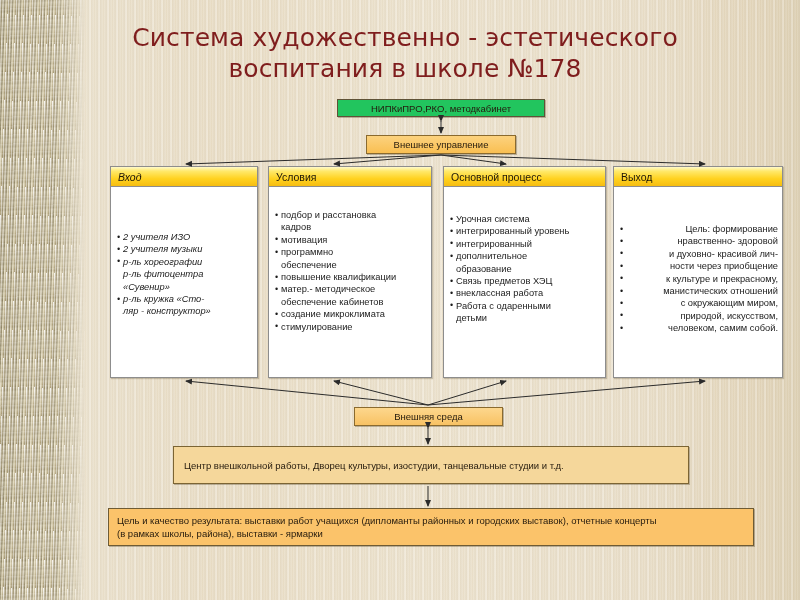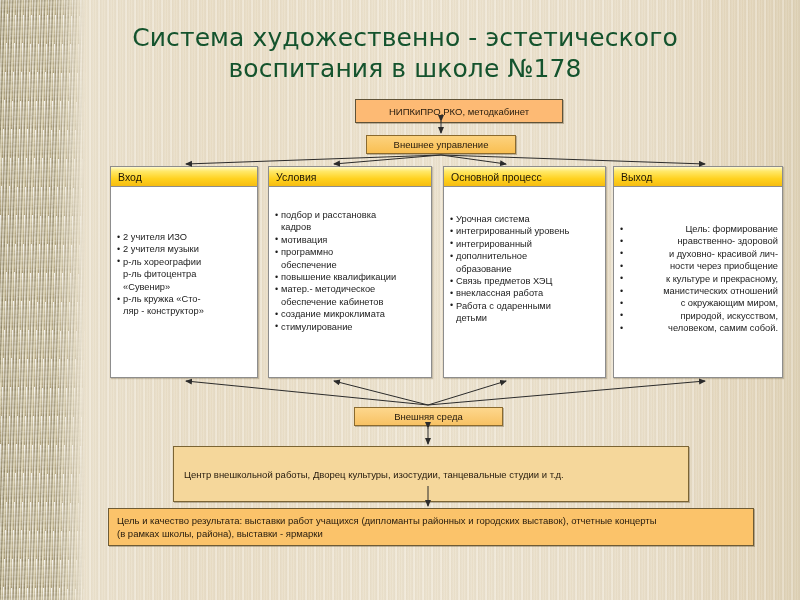--- a/index.html
+++ b/index.html
@@ -72,21 +72,21 @@
     z-index: 5;
   }
 
   
   #title {
     position: absolute;
     left: 60px;
     top: 22px;
     width: 690px;
     text-align: center;
-    color: #14532d;
+    color: #7f1d1d;
     font-size: 25px;
     line-height: 31px;
     font-family: "DejaVu Sans", sans-serif;
     white-space: pre-line;
     letter-spacing: 0.1px;
   }
 
   
   .pill {
     position: absolute;
@@ -94,39 +94,39 @@
     border: 1px solid #7a6a4a;
     box-sizing: border-box;
     font-size: 9.5px;
     color: #241a0d;
     display: flex;
     align-items: center;
     justify-content: center;
     box-shadow: 1px 1px 0 rgba(90,75,45,0.35);
   }
   #box-nipkipro {
-    left: 355px; top: 99px; width: 208px; height: 24px;
-    background: #fdba74;
+    left: 337px; top: 99px; width: 208px; height: 18px;
+    background: #22c55e;
     border: 1px solid #5f5237;
     font-size: 9.5px;
   }
   #box-external-mgmt {
     left: 366px; top: 135px; width: 150px; height: 19px;
     background: linear-gradient(180deg,#fcd27e 0%, #f9bf52 100%);
     border: 1px solid #8a6a2e;
     font-size: 9.5px;
   }
   #box-env {
     left: 354px; top: 407px; width: 149px; height: 19px;
     background: linear-gradient(180deg,#fdd78d 0%, #f8c264 100%);
     border: 1px solid #8a6a2e;
     font-size: 9.5px;
   }
   #box-centers {
-    left: 173px; top: 446px; width: 516px; height: 56px;
+    left: 173px; top: 446px; width: 516px; height: 38px;
     background: #f5d79b;
     border: 1px solid #7b6433;
     justify-content: flex-start;
     padding: 16px 10px;
     font-size: 9.5px;
   }
   #box-result {
     left: 108px; top: 508px; width: 646px; height: 38px;
     background: #fbc36a;
     border: 1px solid #6e5b34;
@@ -183,21 +183,21 @@
     white-space: pre-line;
   }
   .col-body li::before {
     content: "\2022";
     position: absolute;
     left: 0;
     top: -0.5px;
     font-size: 9px;
   }
 
-  #col-input   { left: 110px; width: 148px; }
+  #col-input   { left: 110px; width: 148px; font-style: italic; }
   #col-input   .col-body { padding-top: 44px; }
   #col-cond    { left: 268px; width: 164px; }
   #col-cond    .col-body { padding-top: 22px; }
   #col-process { left: 443px; width: 163px; justify-content: flex-end; }
   #col-process .col-body { padding-top: 26px; }
   #col-output  { left: 613px; width: 170px; }
   #col-output  .col-body { padding-top: 36px; text-align: right; }
   #col-output  .col-body li { white-space: nowrap; }
 
   svg#arrows { position: absolute; inset: 0; z-index: 6; pointer-events: none; }

